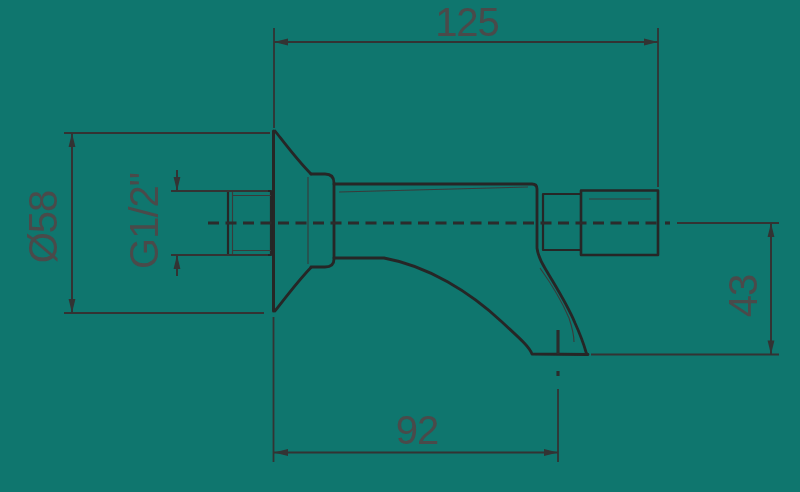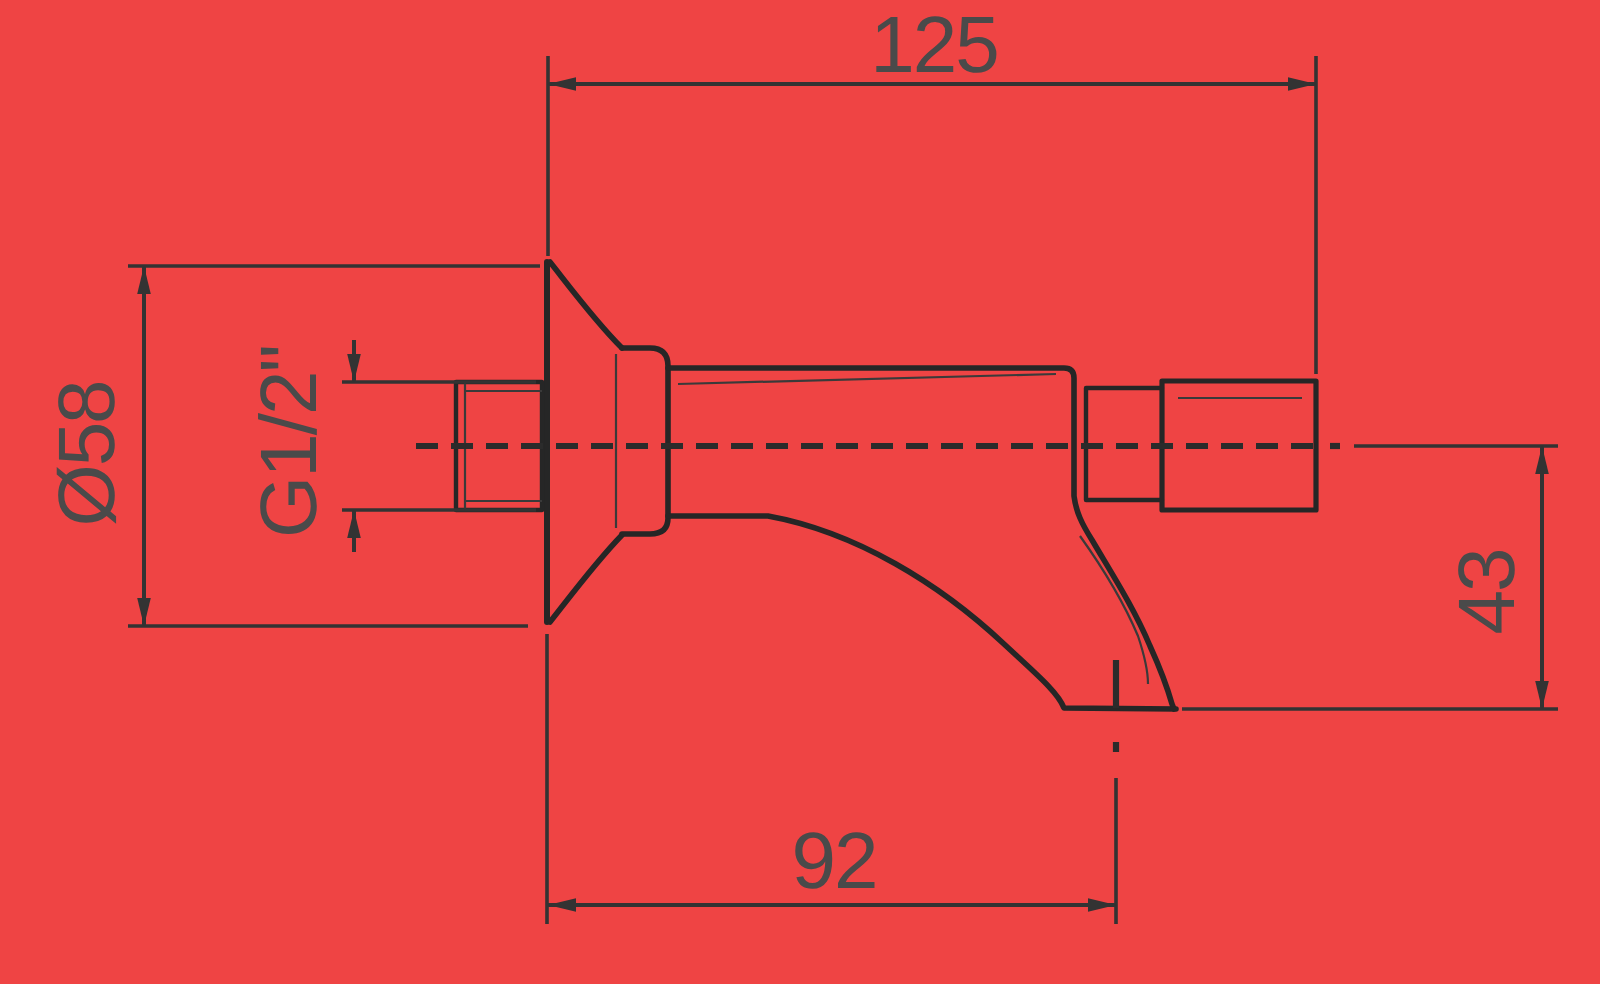--- a/index.html
+++ b/index.html
@@ -1,16 +1,16 @@
 <!DOCTYPE html>
 <html><head>
 <meta charset="utf-8">
 <style>
   html,body{margin:0;padding:0;background:#ffffff;}
-  .stage{width:800px;height:492px;background:#ef4444;position:relative;overflow:hidden;}
+  .stage{width:800px;height:492px;background:#0f766e;position:relative;overflow:hidden;}
   svg{display:block;}
   .dim-text{
     font-family:"Liberation Sans", sans-serif;
     font-size:40px;
     fill:#4a4a4a;
     letter-spacing:-1px;
   }
   .obj{stroke:#262626;fill:none;stroke-linecap:round;stroke-linejoin:round;}
   .thin{stroke:#3a3a3a;fill:none;stroke-width:1.1;}
   .dim{stroke:#333333;fill:none;stroke-width:2;}

